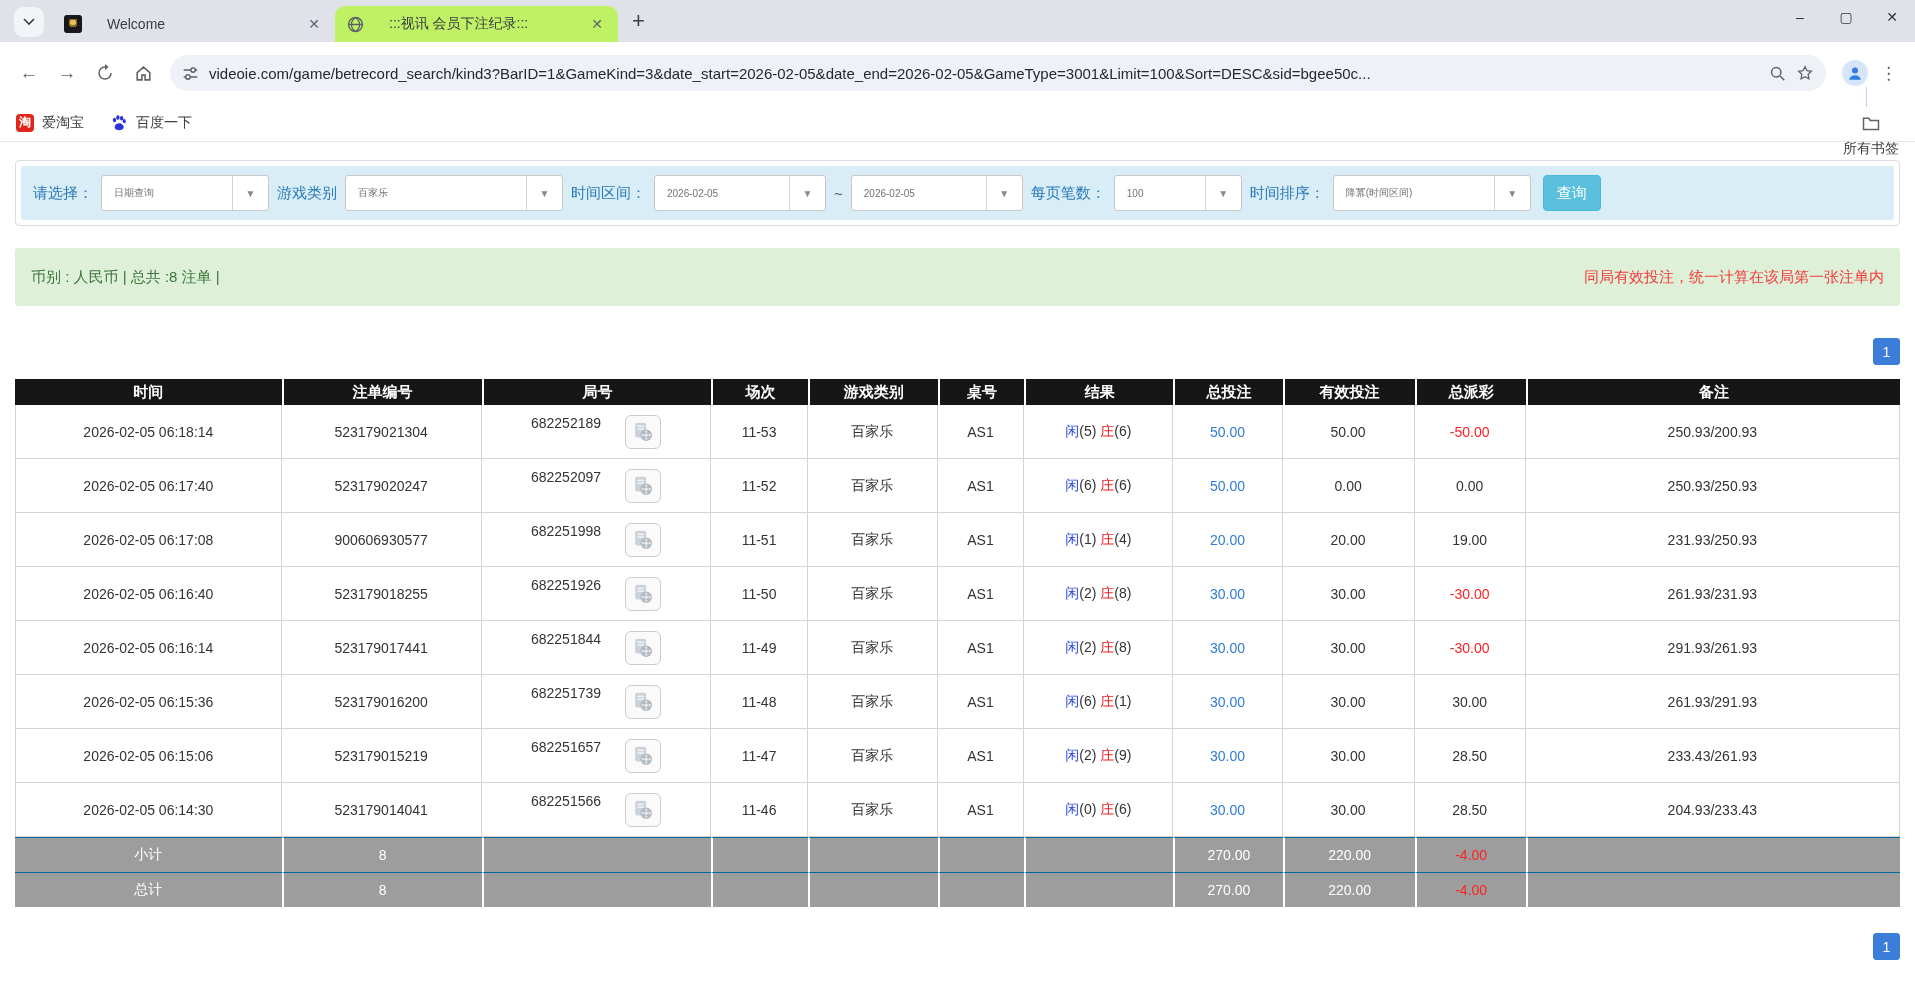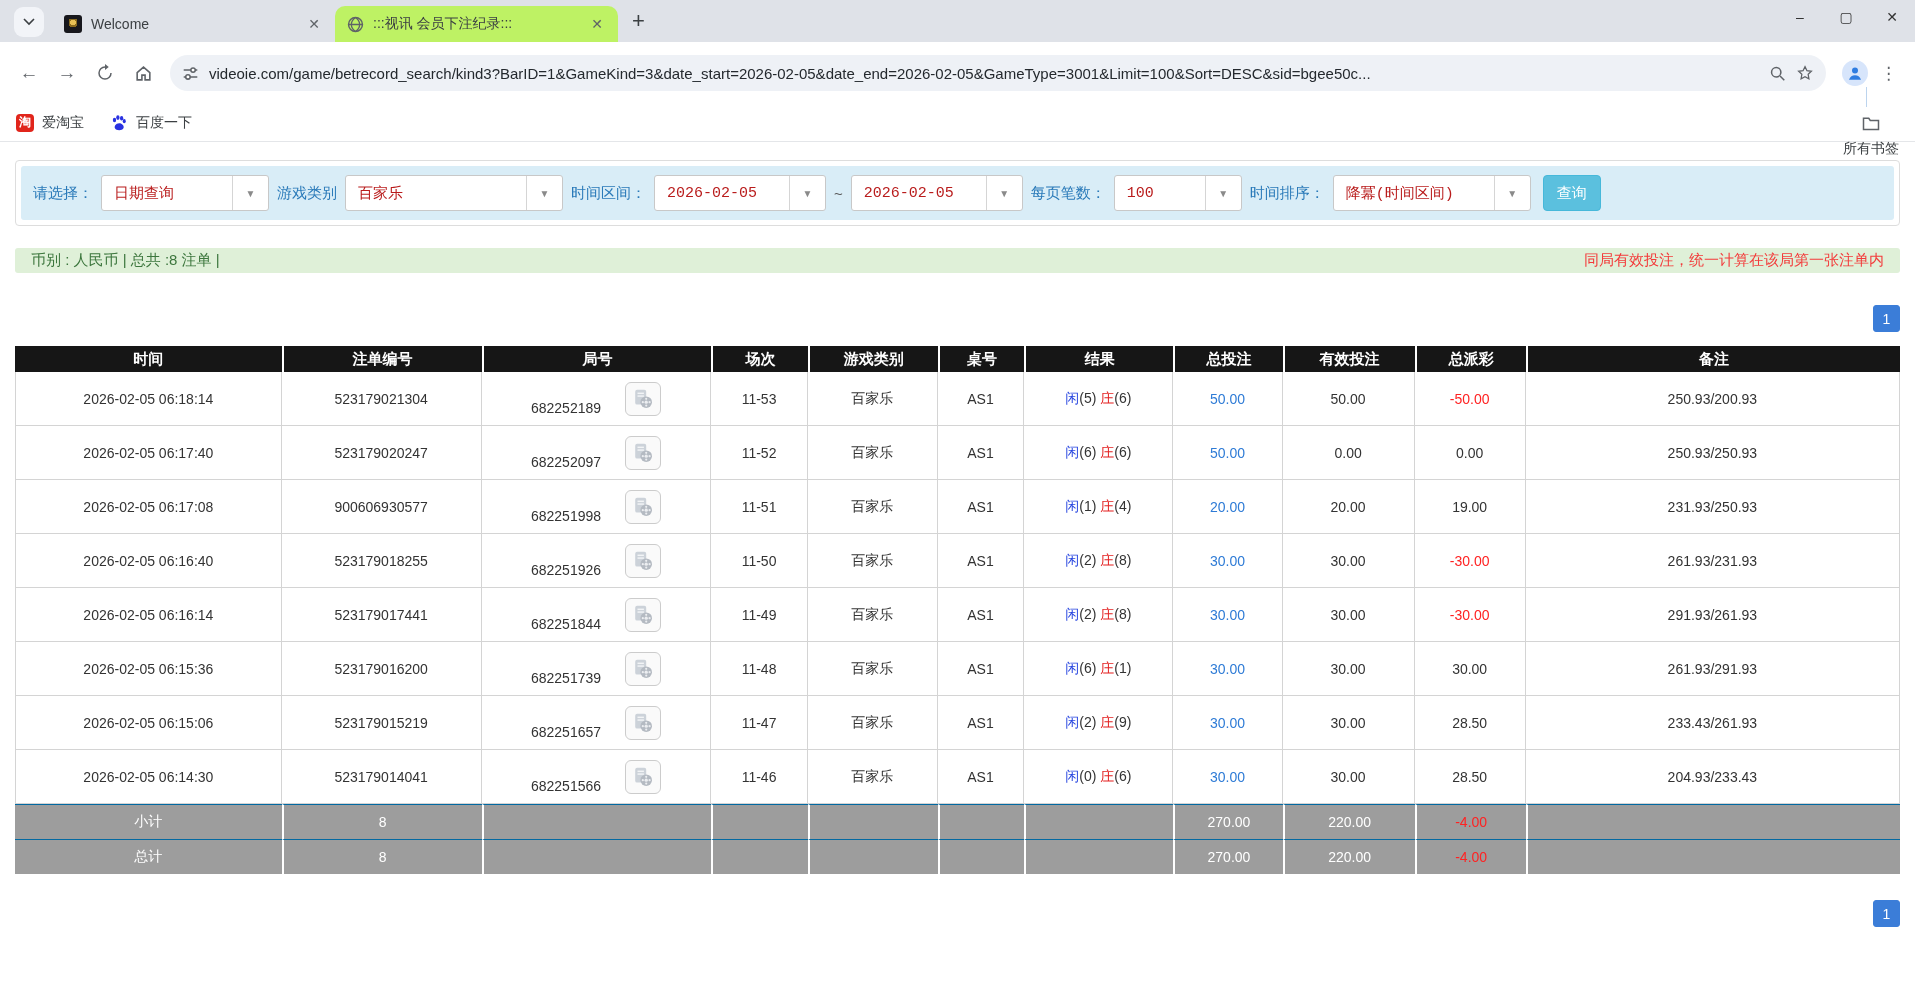--- a/index.html
+++ b/index.html
@@ -3,21 +3,21 @@
 <meta charset="utf-8">
 <style>
   * { margin:0; padding:0; box-sizing:border-box; }
   html,body { width:1915px; height:1000px; overflow:hidden; background:#fff;
     font-family:"Liberation Sans","DejaVu Sans",sans-serif; }
 
   
   .tabstrip { height:42px; background:#dfe2e8; display:flex; align-items:flex-end; position:relative; }
   .tab-search { width:30px; height:30px; margin:0 8px 5px 14px; border-radius:9px; background:#f2f4f8;
     display:flex; align-items:center; justify-content:center; color:#3c4043; font-size:13px; }
-  .tab { display:flex; align-items:center; gap:9px; height:36px; padding:0 10px 0 12px; width:283px;
+  .tab { display:flex; align-items:center; gap:25px; height:36px; padding:0 10px 0 12px; width:283px;
     border-radius:10px 10px 0 0; font-size:14px; color:#3c4043; }
   .tab.active { background:#bef264; }
   .tab .title { flex:1; white-space:nowrap; overflow:hidden; text-overflow:ellipsis; }
   .tab .close { color:#5f6368; font-size:14px; padding:2px 5px; border-radius:50%; }
   .favicon-welcome { width:18px; height:18px; border-radius:3px; background:#17171c; position:relative; flex:none; }
   .favicon-welcome:after { content:""; position:absolute; left:5px; top:4px; width:8px; height:10px;
     background:radial-gradient(circle at 50% 35%, #e8c055 0 3px, #8a6a1d 3px 5px, transparent 5px); }
   .new-tab-btn { font-size:22px; color:#3c4043; margin:0 0 8px 14px; }
   .win-controls { position:absolute; right:0; top:0; height:34px; display:flex; align-items:center; }
   .win-controls span { width:46px; text-align:center; font-size:14px; color:#333; }
@@ -42,28 +42,28 @@
   .bm-divider { width:1px; height:20px; background:#bcd4ee; margin-right:10px; }
 
   
   .content { padding:0 15px; }
   .page-title { margin-top:24px; font-size:25px; font-weight:500; color:#333; }
 
   .filter-panel { margin-top:18px; border:1px solid #ddd; border-radius:4px; padding:5px; background:#fff; }
   .filter-inner { background:#d9edf7; border-radius:3px; padding:9px 12px; display:flex; align-items:center; gap:8px; }
   .flabel { font-size:15px; font-weight:normal; color:#2a7ab9; white-space:nowrap; }
   .ctl { height:36px; background:#fff; border:1px solid #c8c8c8; border-radius:3px; display:flex; align-items:center; }
-  .ctl .val { padding:0 12px; font-size:15px; color:#b91c1c; flex:1; white-space:nowrap;font-family:Liberation Mono, monospace; }
+  .ctl .val { padding:0 12px; font-size:10px; color:#737373; flex:1; white-space:nowrap; }
   .ctl .caret { width:36px; align-self:stretch; border-left:1px solid #d5d5d5; display:flex; align-items:center;
     justify-content:center; color:#8a8a8a; font-size:10px; }
   .tilde { color:#555; font-size:15px; }
   .btn-search { height:36px; padding:0 13px; background:#5bc0de; border:1px solid #46b8da; border-radius:4px;
     color:#fff; font-size:15px; display:flex; align-items:center; margin-left:4px; }
 
-  .info-bar { margin-top:22px; background:#dff0d8; border-radius:3px; height:25px; display:flex;
+  .info-bar { margin-top:22px; background:#dff0d8; border-radius:3px; height:58px; display:flex;
     align-items:center; padding:0 16px; }
   .info-left { color:#3c763d; font-size:15px; }
   .info-right { margin-left:auto; color:#f33a3a; font-size:15px; }
 
   .pager-row { display:flex; justify-content:flex-end; }
   .pager-top { margin-top:32px; }
   .pager-bottom { margin-top:26px; }
   .page-box { min-width:27px; height:27px; background:#3b7dd8; border:1px solid #3b7dd8; border-radius:3px;
     color:#fff; font-size:14px; display:flex; align-items:center; justify-content:center; padding:0 6px; }
 
@@ -74,21 +74,21 @@
   tbody td { height:54px; font-size:14px; color:#333; text-align:center; background:#fff;
     border-bottom:1px solid #d4d4d4; border-right:1px solid #d4d4d4; }
   tbody td:first-child { border-left:1px solid #d4d4d4; }
   tfoot td { height:35px; background:#9d9d9d; color:#fff; font-size:14px; text-align:center;
     border-left:2px solid #fff; border-top:1px solid #0369a1; }
   tfoot td:first-child { border-left:none; }
   .link { color:#2e7bd6; text-decoration:none; }
   .neg { color:#f22; }
   .res-p { color:#2947e0; }
   .res-b { color:#e32222; }
-  .round-cell { display:flex; align-items:flex-end; justify-content:center; gap:24px; }
+  .round-cell { display:flex; align-items:flex-start; justify-content:center; gap:24px; }
   .video-btn { width:36px; height:34px; border:1px solid #ccc; border-radius:6px; background:#fafafa;
     display:flex; align-items:center; justify-content:center; }
 </style>
 </head>
 <body>
 
 <div class="tabstrip">
   <div class="tab-search">
     <svg width="12" height="8" viewBox="0 0 12 8">
         <path d="M1 1l5 5 5-5" stroke="#3c4043" stroke-width="1.6" fill="none"></path>

